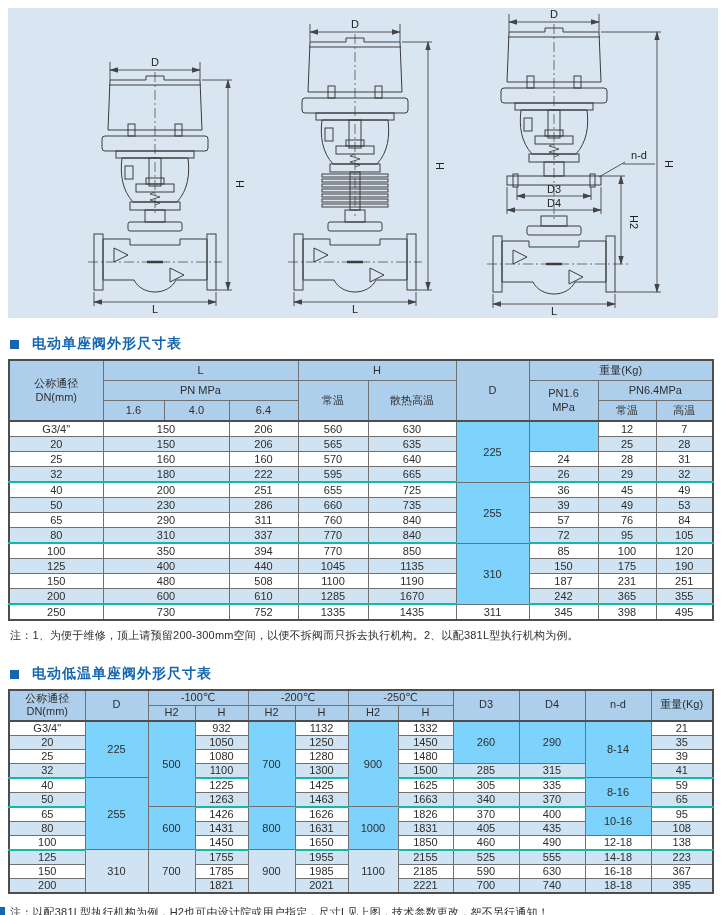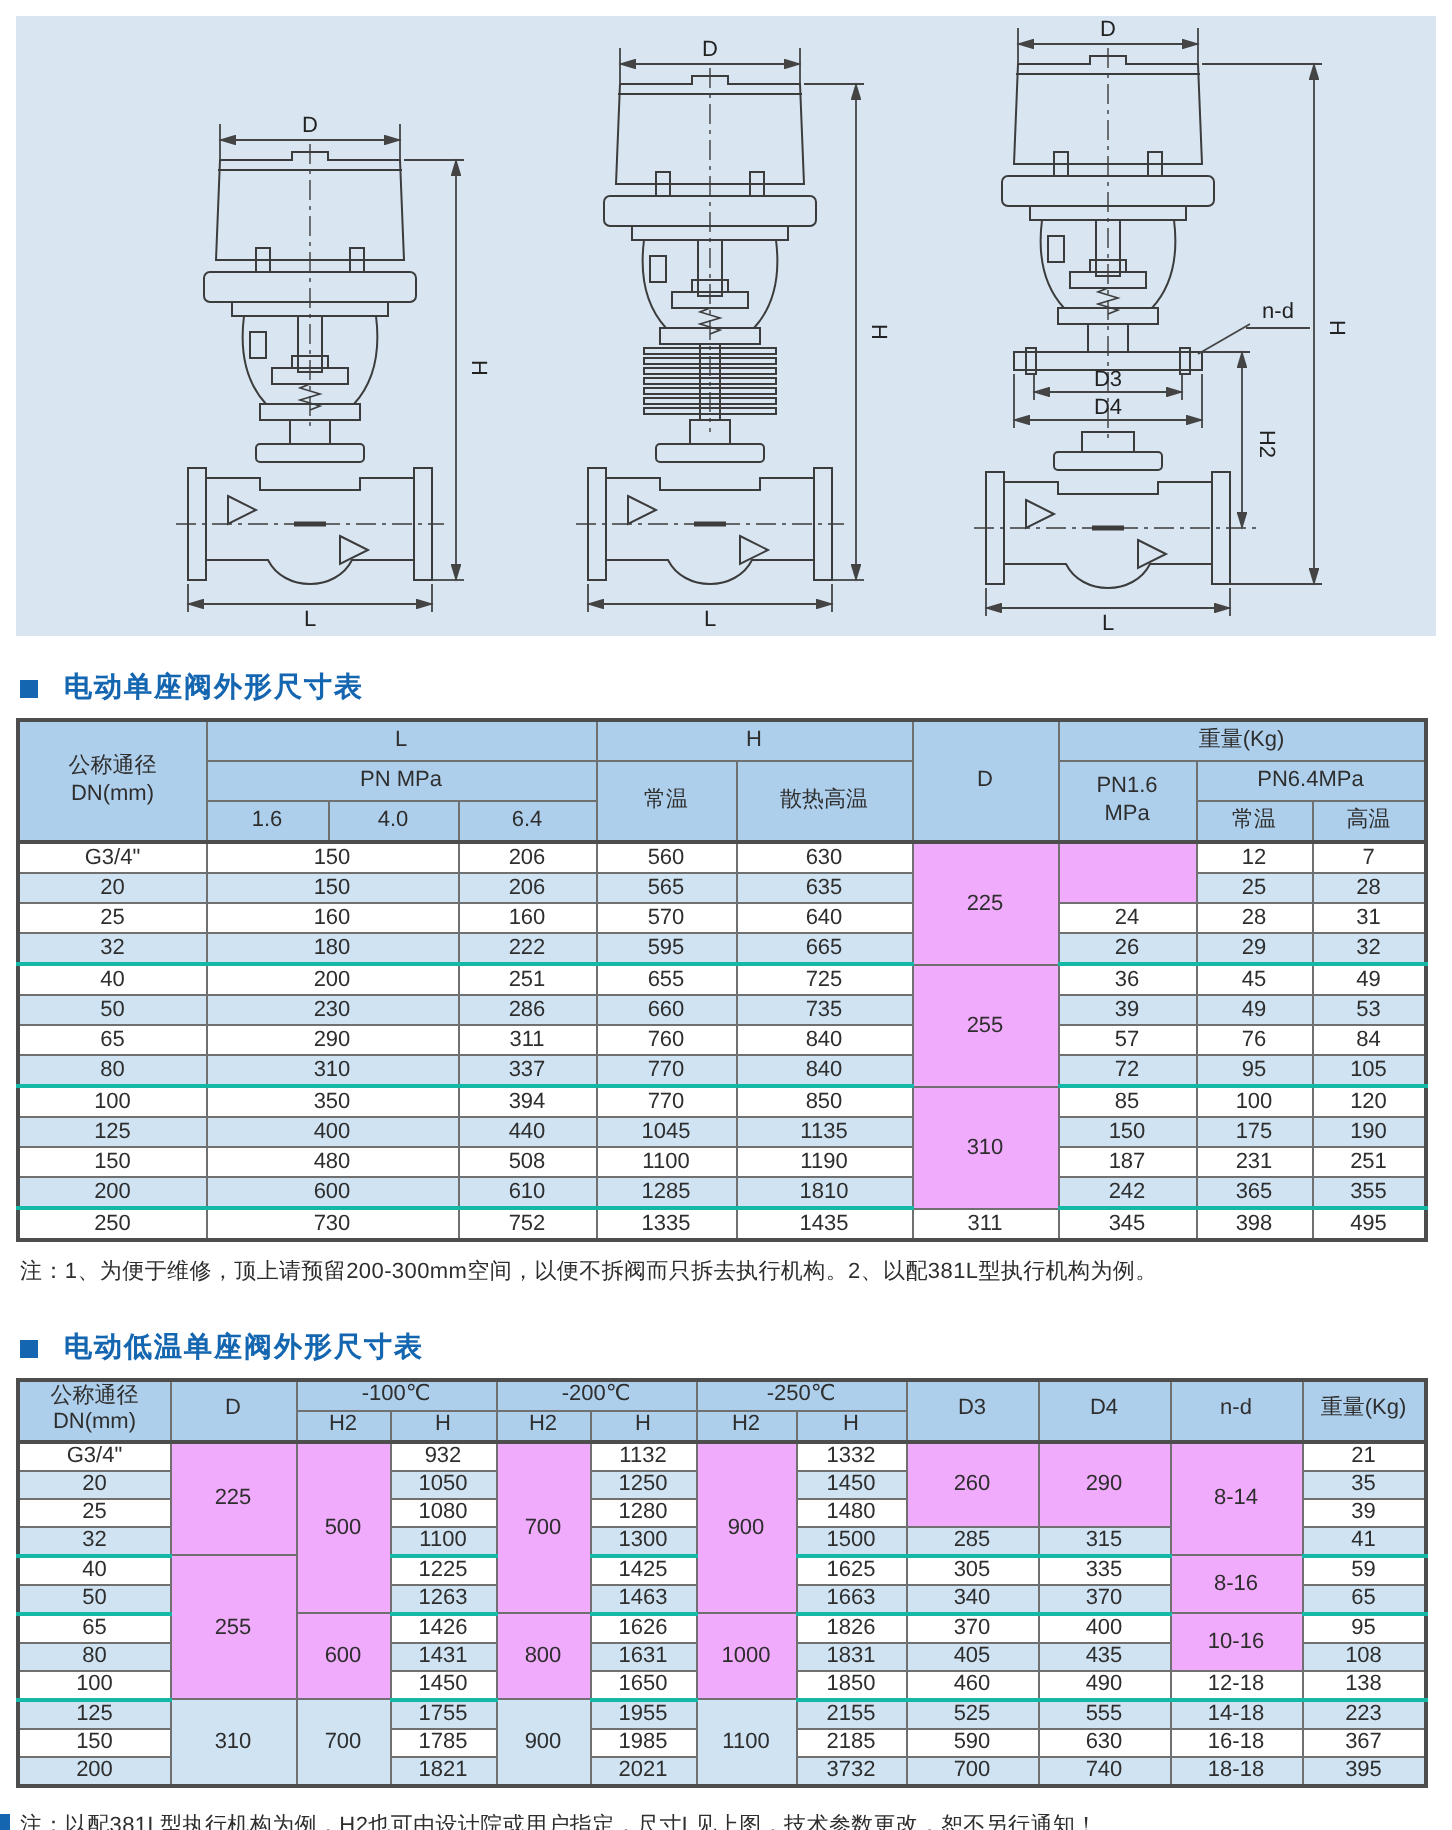--- a/index.html
+++ b/index.html
@@ -29,21 +29,21 @@
   table{border-collapse:collapse;table-layout:fixed;margin:6px 0 0 8px;
         font-size:11px;text-align:center;border:2px solid #4d4d4d;}
   th,td{border:1px solid #707070;padding:0;overflow:hidden;}
   thead th{background:#aecfeb;font-weight:normal;white-space:pre-line;line-height:1.25;}
   thead{border-bottom:2px solid #4d4d4d;}
   #t1 thead th{height:19px;}
   #t1 td{height:14px;}
   #t2 thead th{height:13px;}
   #t2 td{height:13px;}
   tr.b td{background:#cfe3f2;}
-  td.m{background:#f0abfc;}
+  td.m{background:#7dd3fc;}
   tr.g td{border-bottom:2px solid #14b8a6;}
   
   .note{font-size:11px;margin:7px 0 0 10px;color:#2e2e2e;letter-spacing:0.2px;}
   .note2{margin-top:11px;}
   .bottom-bullet{position:absolute;left:0px;bottom:0px;width:5px;height:8px;background:#1566b0;}
 </style>
 </head>
 <body>
 
 <div class="panel">
@@ -362,21 +362,21 @@
       <td>1190</td>
       <td>187</td>
       <td>231</td>
       <td>251</td>
     </tr>
     <tr class="b g">
       <td>200</td>
       <td colspan="2">600</td>
       <td>610</td>
       <td>1285</td>
-      <td>1810</td>
+      <td>1670</td>
       <td>242</td>
       <td>365</td>
       <td>355</td>
     </tr>
     <tr>
       <td>250</td>
       <td colspan="2">730</td>
       <td>752</td>
       <td>1335</td>
       <td>1435</td>
@@ -543,21 +543,21 @@
       <td>2185</td>
       <td>590</td>
       <td>630</td>
       <td>16-18</td>
       <td>367</td>
     </tr>
     <tr class="b">
       <td>200</td>
       <td>1821</td>
       <td>2021</td>
-      <td>3732</td>
+      <td>2221</td>
       <td>700</td>
       <td>740</td>
       <td>18-18</td>
       <td>395</td>
     </tr>
   </tbody>
 </table>
 
 <div class="note note2">注：以配381L型执行机构为例，H2也可由设计院或用户指定，尺寸L见上图，技术参数更改，恕不另行通知！</div>
 

